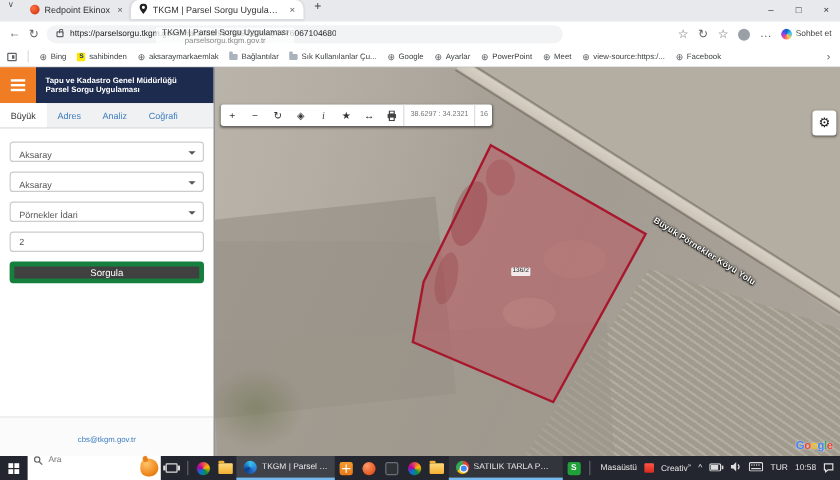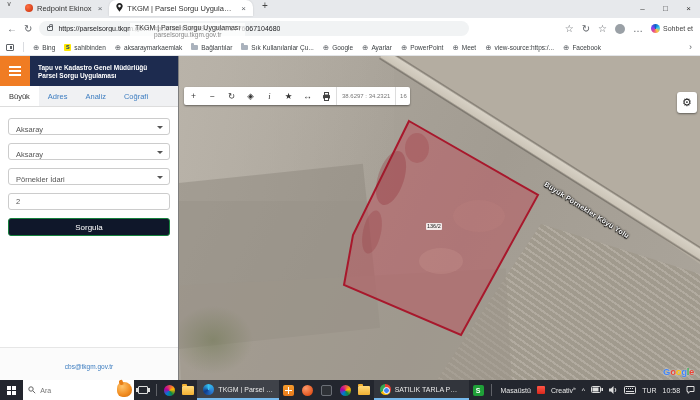--- a/index.html
+++ b/index.html
@@ -58,21 +58,21 @@
   .menu-btn i { width:12px; height:2px; background:#fff; }
   .side-title { flex:1; background:#1d2b4f; color:#fff; display:flex; flex-direction:column; justify-content:center; padding:0 8px; gap:1px; }
   .side-title div { font-size:6.5px; font-weight:bold; white-space:nowrap; }
   .side-tabs { display:flex; background:#f0f1f3; border-bottom:1px solid #ddd; flex:0 0 auto; }
   .side-tab { padding:6px 9px 5px; font-size:7.5px; color:#3d7dc0; }
   .side-tab.active { color:#333; background:#fff; }
   .form { padding:11px 8px 0; display:flex; flex-direction:column; gap:8px; }
   .ctrl { height:17px; border:1px solid #ccc; border-radius:3px; background:#fff; font-size:7.5px; color:#555; display:flex; align-items:flex-end; padding:0 7px; position:relative; width:100%; font-family:"Liberation Sans", sans-serif; }
   .ctrl.select::after { content:""; position:absolute; right:6px; top:6.5px; border-left:3px solid transparent; border-right:3px solid transparent; border-top:3.5px solid #555; }
   input.ctrl { outline:none; }
-  .submit { height:18px; background:#0f172a; border:1px solid #15803d; border-radius:3px; color:#fff; font-size:8px; display:flex; align-items:center; justify-content:center; }
+  .submit { height:18px; background:#404040; border:4px solid #15803d; border-radius:3px; color:#fff; font-size:8px; display:flex; align-items:center; justify-content:center; }
   .side-footer { margin-top:auto; border-top:1px solid #e6e6e6; background:#fbfbfb; text-align:center; padding:7px 0; }
   .side-footer span { font-size:6.5px; color:#3d7dc0; }
 
   
   .map { flex:1; position:relative; overflow:hidden; background:linear-gradient(115deg,#b0aaa0,#a8a298 30%,#a29c92 55%,#aba59b); border-left:1px solid #7e7e7e; }
   .layer { position:absolute; pointer-events:none; }
   .patch1 { left:0; top:0; width:215px; height:145px; background:linear-gradient(100deg,rgba(186,180,170,.9),rgba(186,180,170,0)); }
   .patch2 { left:-12px; top:118px; width:205px; height:165px; background:#8e887d; opacity:.5; transform:rotate(-6deg); }
   .patch3 { left:0; bottom:-12px; width:330px; height:115px; background:#9c958a; opacity:.55; transform:rotate(-3deg); }
   .patch4 { left:-6px; top:250px; width:80px; height:68px; background:radial-gradient(closest-side,rgba(108,118,78,.5),rgba(108,118,78,0)); }
@@ -90,21 +90,21 @@
   .g-logo { position:absolute; right:6px; bottom:3px; z-index:6; font-size:9.5px; font-weight:bold; letter-spacing:-.3px; text-shadow:0 0 2px rgba(255,255,255,.8); }
   .g-logo span:nth-child(1){color:#4285F4}.g-logo span:nth-child(2){color:#EA4335}
   .g-logo span:nth-child(3){color:#FBBC05}.g-logo span:nth-child(4){color:#4285F4}
   .g-logo span:nth-child(5){color:#34A853}.g-logo span:nth-child(6){color:#EA4335}
 
   
   .taskbar { height:20px; flex:0 0 auto; background:#23262e; display:flex; align-items:center; color:#e8e8e8; }
   .tb-start { width:26px; height:100%; display:flex; align-items:center; justify-content:center; }
   .win-logo { width:9px; height:9px; display:grid; grid-template-columns:1fr 1fr; gap:1px; }
   .win-logo i { background:#fff; }
-  .tb-search { width:122px; height:100%; background:#fff; display:flex; align-items:center; gap:4px; padding:0 5px; position:relative; }
+  .tb-search { width:122px; height:100%; background:#fff; display:flex; align-items:flex-start; gap:4px; padding:0 5px; position:relative; }
   .tb-search input { border:none; outline:none; width:70px; font-size:7px; color:#444; font-family:"Liberation Sans", sans-serif; background:transparent; }
   .fox { position:absolute; right:2px; top:2px; width:15px; height:15px; background:radial-gradient(circle at 35% 30%,#ffc46b,#f08a1d 60%,#c96a10); border-radius:46% 60% 52% 44%; }
   .fox::before { content:""; position:absolute; left:2px; top:-2px; width:4px; height:5px; background:#e87f17; border-radius:60% 40% 0 60%; transform:rotate(-18deg); }
   .tb-btn { width:21px; height:100%; display:flex; align-items:center; justify-content:center; }
   .taskview-ic { width:10px; height:8px; border:1px solid #ddd; border-radius:1px; position:relative; }
   .taskview-ic::before { content:""; position:absolute; left:-3px; top:1px; width:2px; height:4px; background:#ddd; }
   .taskview-ic::after { content:""; position:absolute; right:-3px; top:1px; width:2px; height:4px; background:#ddd; }
   .tb-sep { width:1px; height:12px; background:rgba(255,255,255,.28); margin:0 3px; }
   .tb-task { height:100%; display:flex; align-items:center; gap:4px; padding:0 6px; font-size:7px; border-bottom:2px solid #76b9ed; background:rgba(255,255,255,.13); max-width:82px; }
   .tb-task.second { background:rgba(255,255,255,.07); max-width:95px; }

